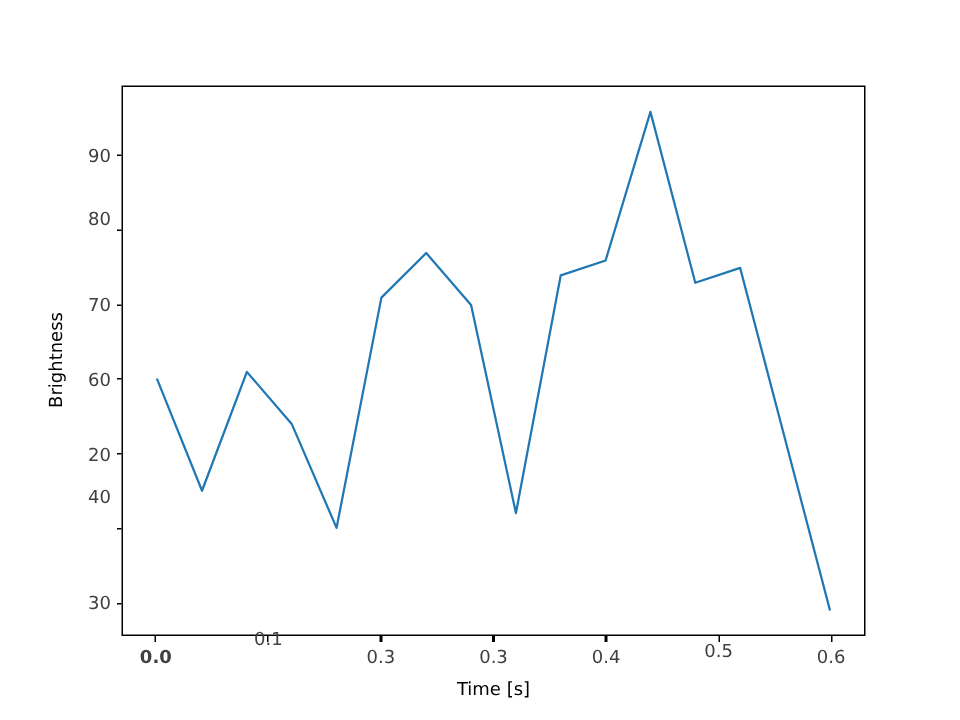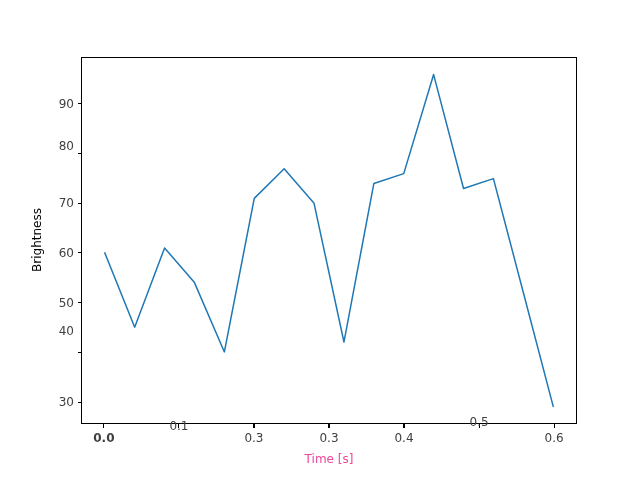--- a/index.html
+++ b/index.html
@@ -73,21 +73,21 @@
     width: 1.1px;
     height: 3.5px;
   }
   #xlabel {
     position: absolute;
     left: 81px;
     top: 452px;
     width: 496px;
     text-align: center;
     font-size: 12px;
-    color: #ec4899;
+    color: #000000;
   }
   #ylabel {
     position: absolute;
     left: 0px;
     top: 240px;
     font-size: 12px;
     color: #000000;
     transform: translate(-50%, -50%) rotate(-90deg);
     transform-origin: center center;
     white-space: nowrap;
@@ -117,38 +117,38 @@
   </div>
 
   <div id="xlabel">Time [s]</div>
 
   <div id="ticks-layer">
       <div class="tick-mark ytick-mark" style="left: 77.5px; top: 401.789px;"></div>
       <div class="tick-label ytick-label" style="left: 19px; width: 55px; top: 402.339px;">30</div>
       <div class="tick-mark ytick-mark" style="left: 77.5px; top: 351.992px;"></div>
       <div class="tick-label ytick-label" style="left: 19px; width: 55px; top: 331px;">40</div>
       <div class="tick-mark ytick-mark" style="left: 77.5px; top: 302.196px;"></div>
-      <div class="tick-label ytick-label" style="left: 19px; width: 55px; top: 302.746px;">50</div>
+      <div class="tick-label ytick-label" style="left: 19px; width: 55px; top: 302.746px;">20</div>
       <div class="tick-mark ytick-mark" style="left: 77.5px; top: 252.399px;"></div>
       <div class="tick-label ytick-label" style="left: 19px; width: 55px; top: 252.949px;">60</div>
       <div class="tick-mark ytick-mark" style="left: 77.5px; top: 202.603px;"></div>
       <div class="tick-label ytick-label" style="left: 19px; width: 55px; top: 203.153px;">70</div>
       <div class="tick-mark ytick-mark" style="left: 77.5px; top: 152.806px;"></div>
       <div class="tick-label ytick-label" style="left: 19px; width: 55px; top: 146px;">80</div>
       <div class="tick-mark ytick-mark" style="left: 77.5px; top: 103.01px;"></div>
       <div class="tick-label ytick-label" style="left: 19px; width: 55px; top: 103.56px;">90</div>
       <div class="tick-mark xtick-mark" style="left: 103.337px; top: 424px;"></div>
       <div class="tick-label xtick-label" style="left: 103.887px; top: 431px; font-weight: bold;">0.0</div>
       <div class="tick-mark xtick-mark" style="left: 178.374px; top: 424px;"></div>
       <div class="tick-label xtick-label" style="left: 178.924px; top: 419px;">0.1</div>
       <div class="tick-mark xtick-mark" style="left: 253.412px; top: 424px;"></div>
       <div class="tick-label xtick-label" style="left: 253.962px; top: 431px;">0.3</div>
       <div class="tick-mark xtick-mark" style="left: 328.45px; top: 424px;"></div>
       <div class="tick-label xtick-label" style="left: 329px; top: 431px;">0.3</div>
       <div class="tick-mark xtick-mark" style="left: 403.488px; top: 424px;"></div>
       <div class="tick-label xtick-label" style="left: 404.038px; top: 431px;">0.4</div>
       <div class="tick-mark xtick-mark" style="left: 478.526px; top: 424px;"></div>
-      <div class="tick-label xtick-label" style="left: 479.076px; top: 415px; text-align: center;">0.5</div>
+      <div class="tick-label xtick-label" style="left: 479.076px; top: 427px; text-align: center;">0.5</div>
       <div class="tick-mark xtick-mark" style="left: 553.563px; top: 424px;"></div>
       <div class="tick-label xtick-label" style="left: 554.113px; top: 431px; text-align: center;">0.6</div>
     </div>
 
 </div>
 
 </body></html>

